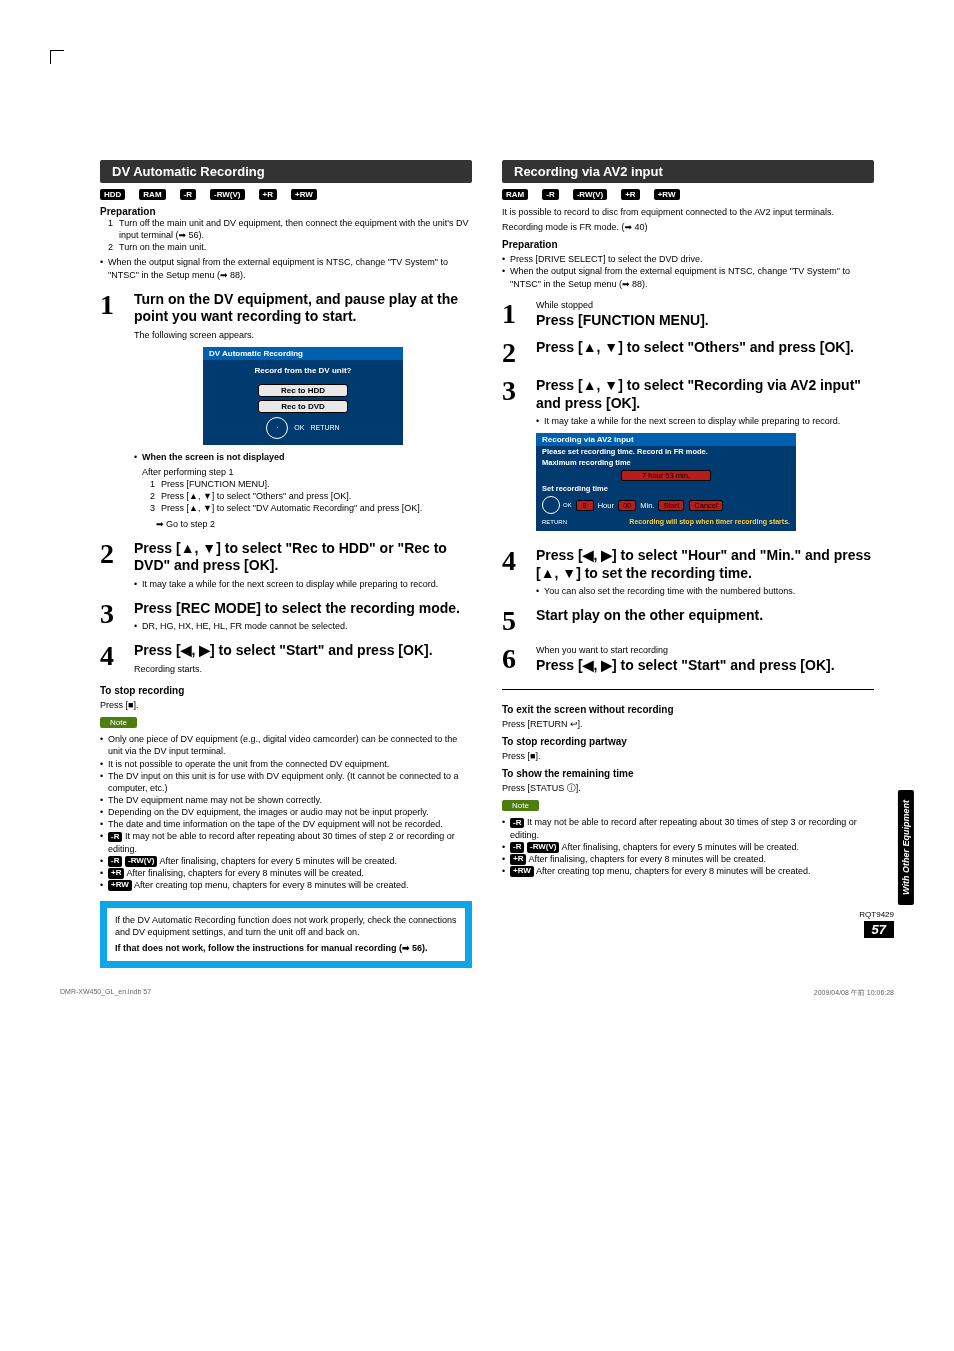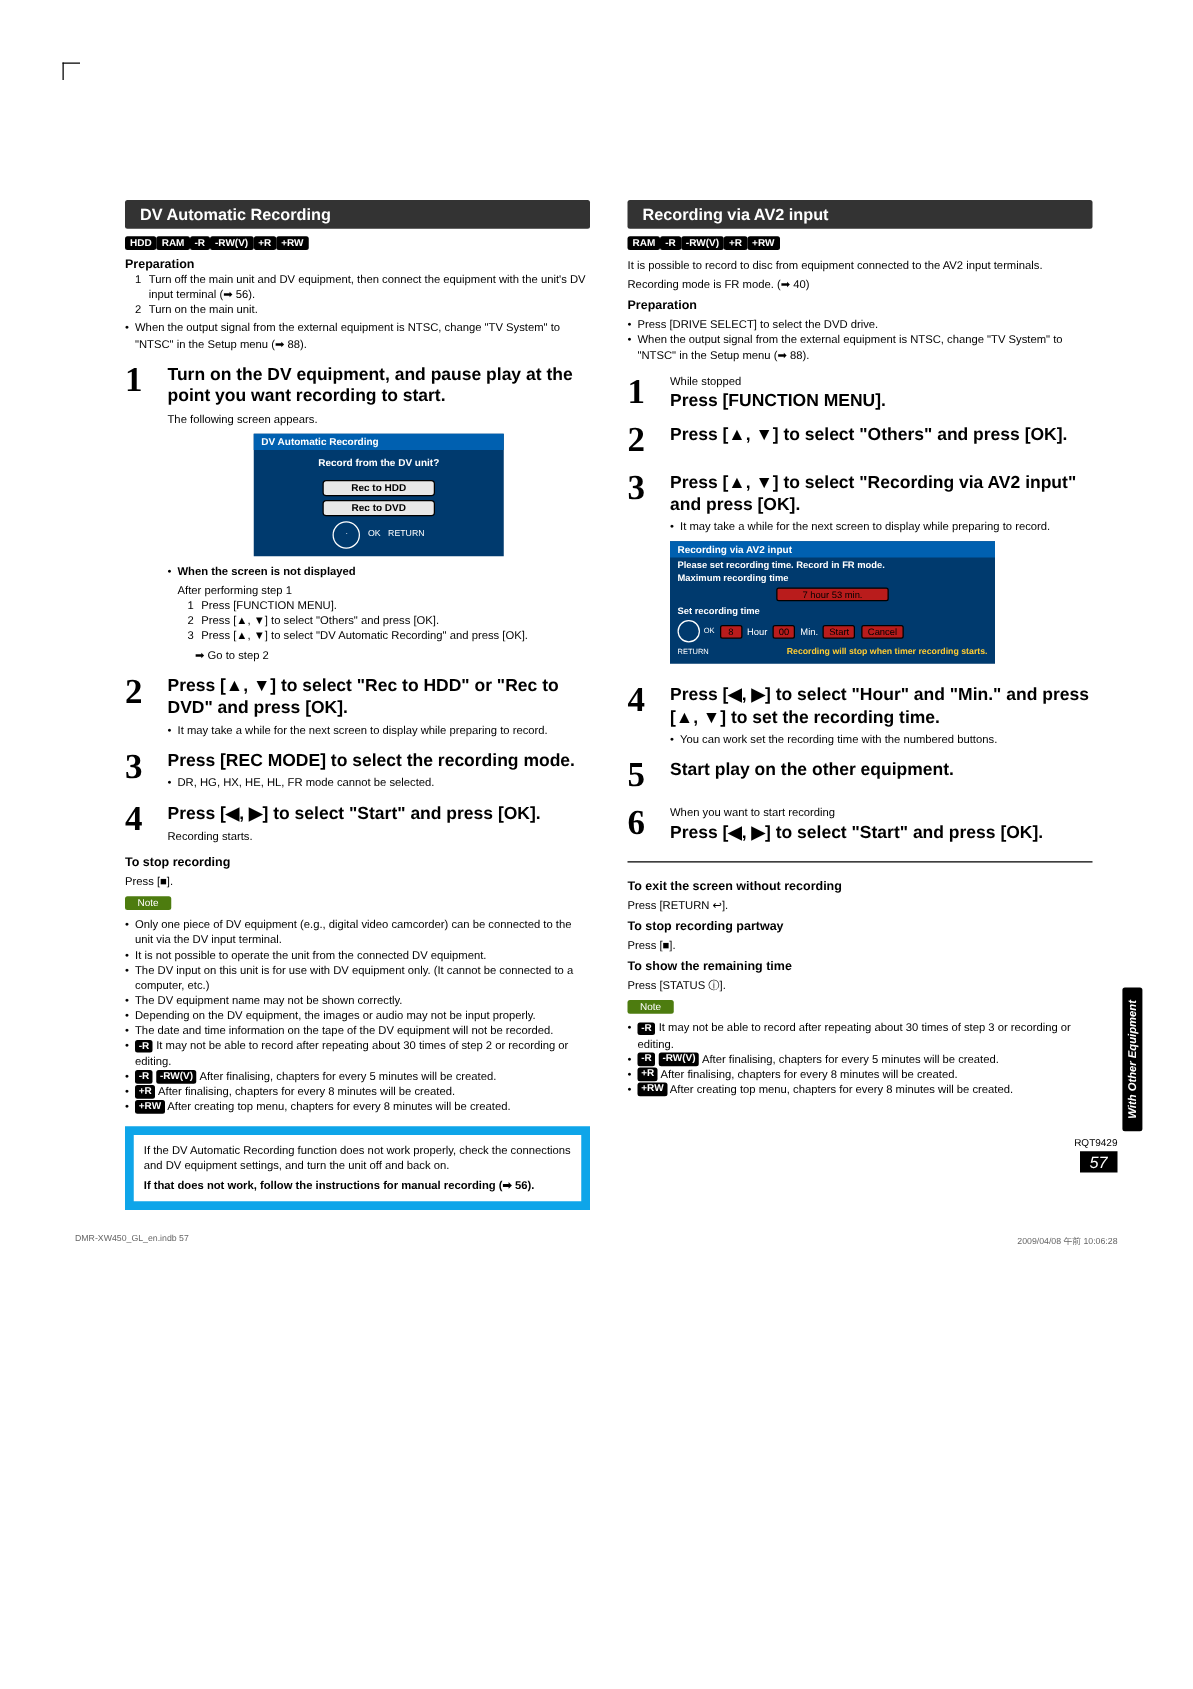--- a/index.html
+++ b/index.html
@@ -16,21 +16,21 @@
   .col { flex: 1; min-width: 0; }
   .section-header {
     background: #333;
     color: #fff;
     padding: 4px 12px;
     font-weight: bold;
     font-size: 13px;
     border-radius: 2px;
     margin-bottom: 6px;
   }
-  .tags { display: flex; gap: 0; margin-bottom: 6px; flex-wrap: wrap; }
+  .tags { display: flex; gap: 14px; margin-bottom: 6px; flex-wrap: wrap; }
   .tag {
     background: #000;
     color: #fff;
     font-size: 8px;
     font-weight: bold;
     padding: 1px 4px;
     border-radius: 2px;
   }
   .subhead { font-weight: bold; font-size: 10px; margin-top: 6px; }
   .step {
@@ -196,20 +196,21 @@
   }
   .page-footer .code { font-size: 8px; }
   .page-footer .pg {
     background: #000;
     color: #fff;
     font-style: italic;
     font-size: 13px;
     padding: 1px 8px;
     display: inline-block;
     margin-top:2px;
+    font-weight:bold;
   }
   .bottom-line {
     position:absolute;
     bottom:30px;
     left:60px;
     right:60px;
     display:flex;
     justify-content:space-between;
     font-size:7px;
     color:#666;
@@ -407,21 +408,21 @@
           </div>
         </div>
       </div>
     </div>
 
     <div class="step">
       <div class="step-num">4</div>
       <div class="step-body">
         <div class="step-title">Press [◀, ▶] to select "Hour" and "Min." and press [▲, ▼] to set the recording time.</div>
         <ul class="bullets">
-            <li>You can work set the recording time with the numbered buttons.</li>
+            <li>You can also set the recording time with the numbered buttons.</li>
           </ul>
       </div>
     </div>
 
     <div class="step">
       <div class="step-num">5</div>
       <div class="step-body">
         <div class="step-title">Start play on the other equipment.</div>
       </div>
     </div>

